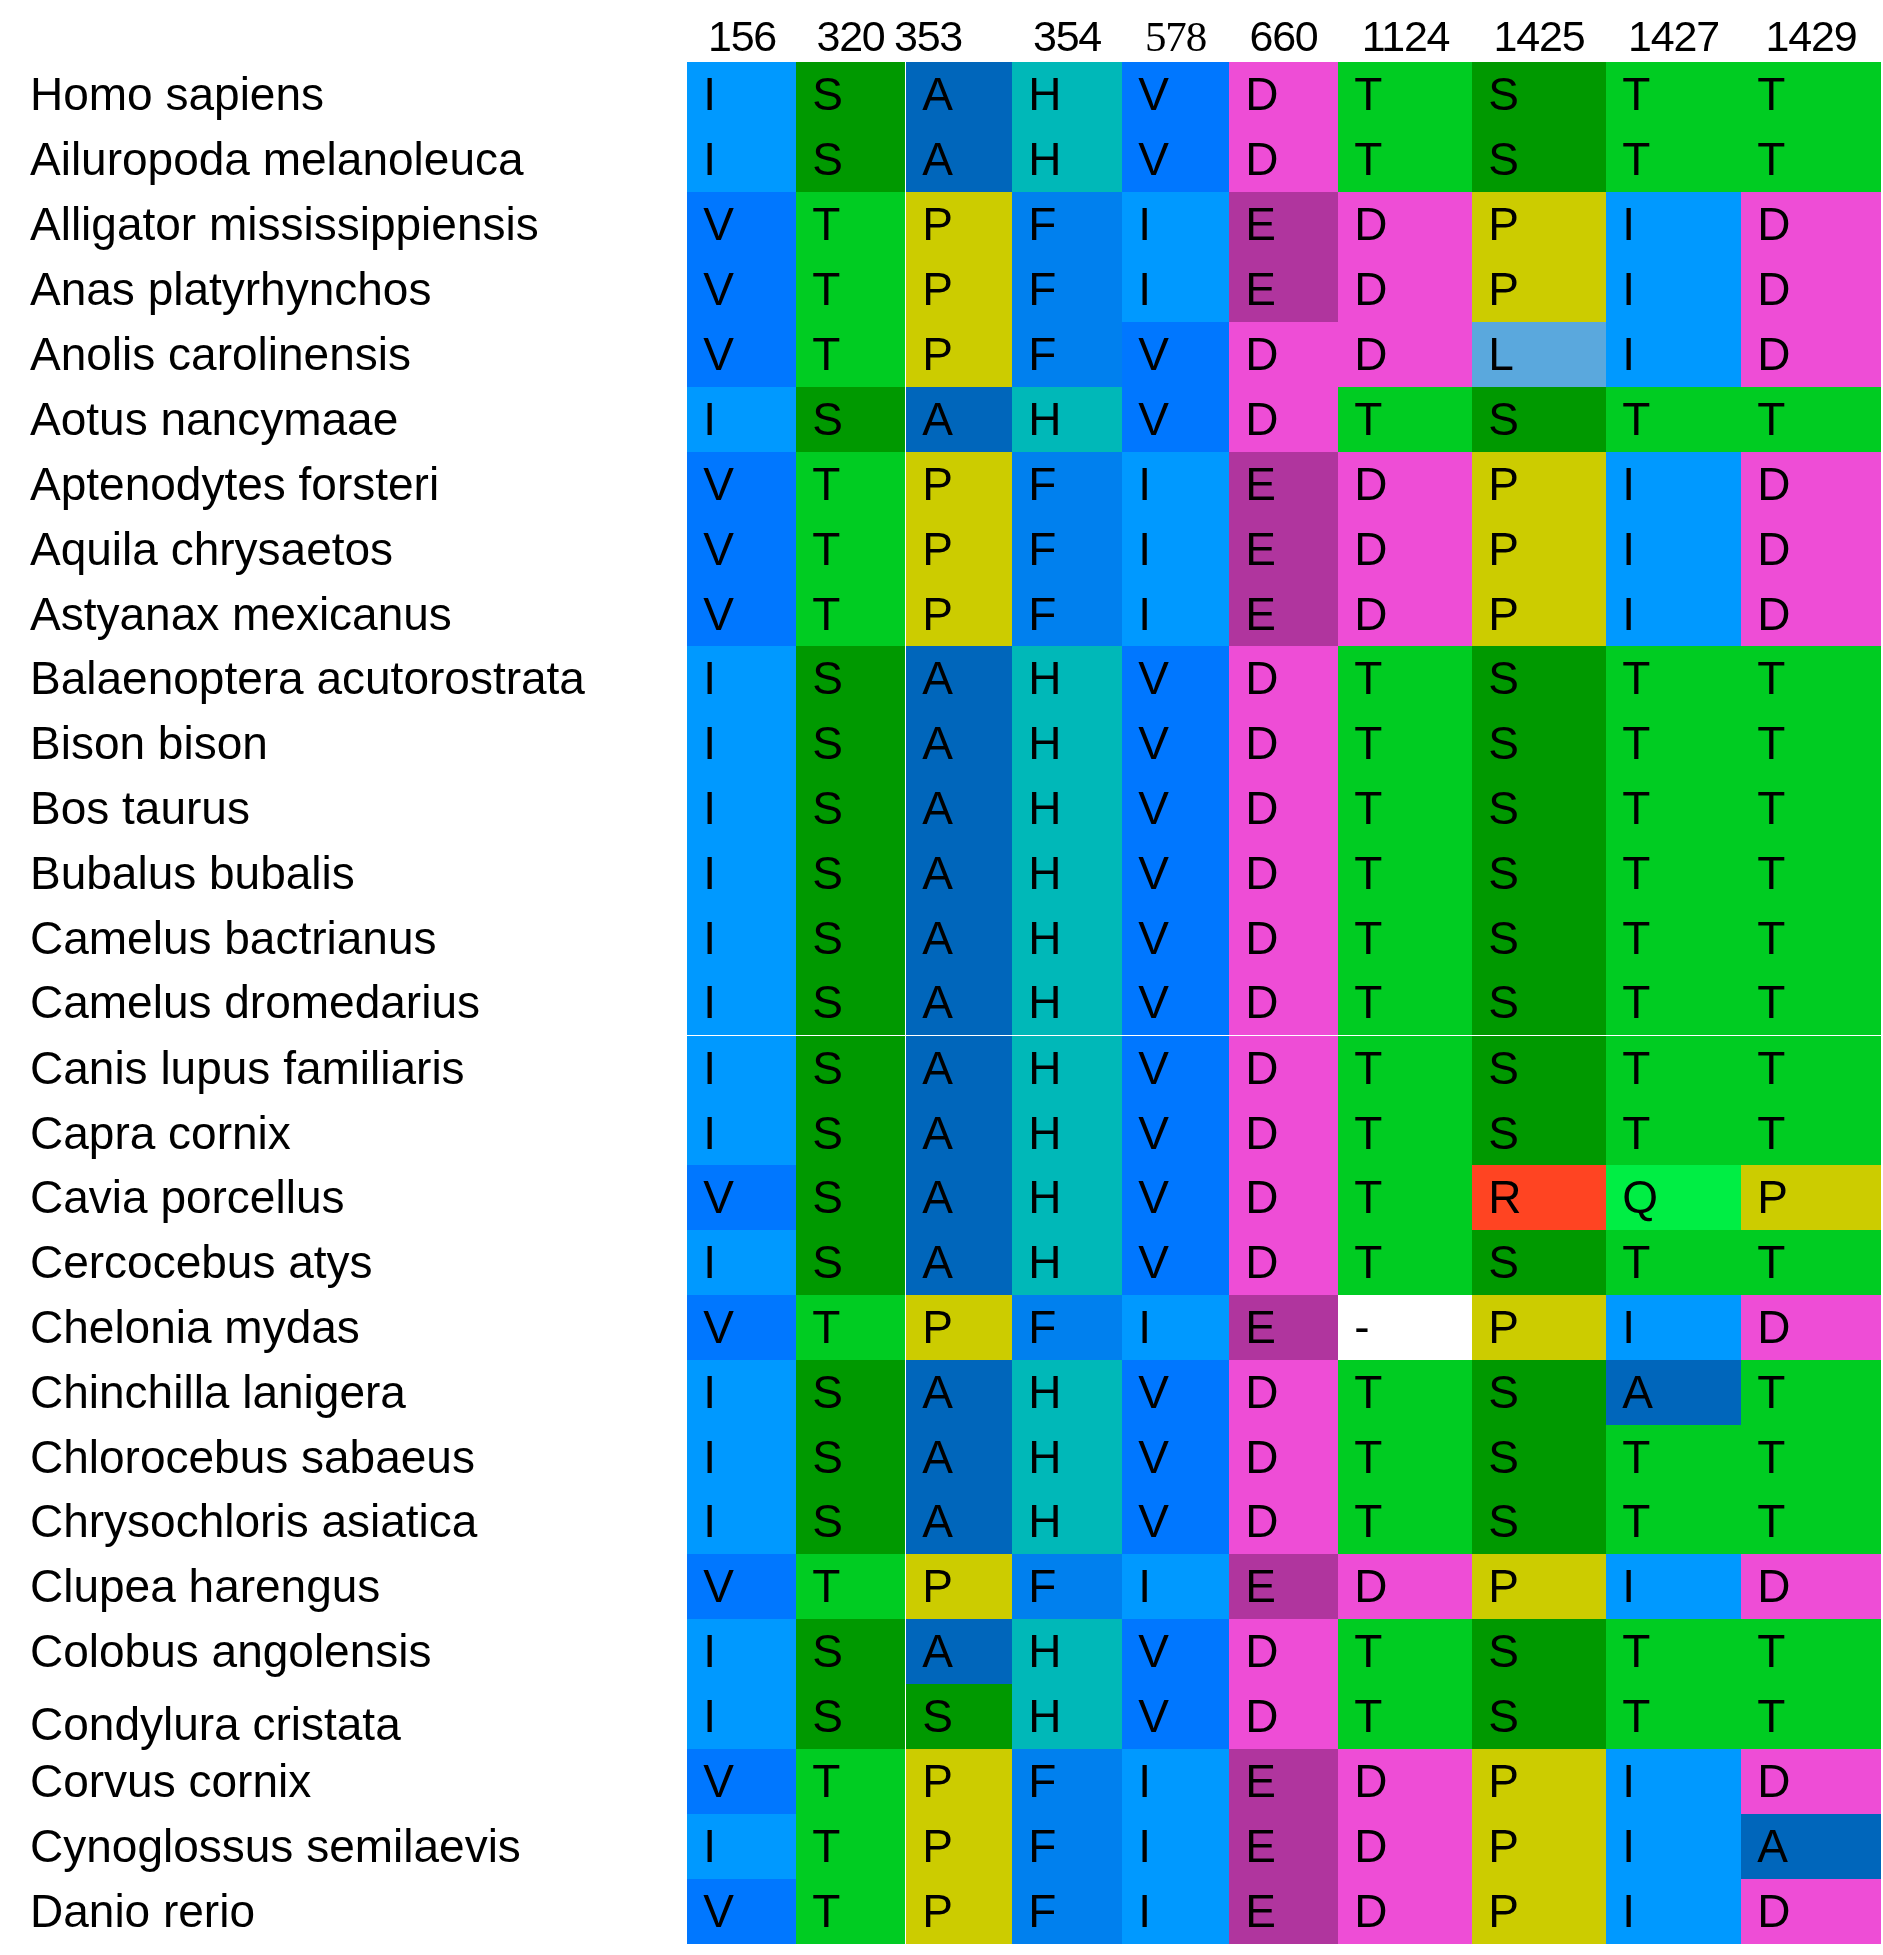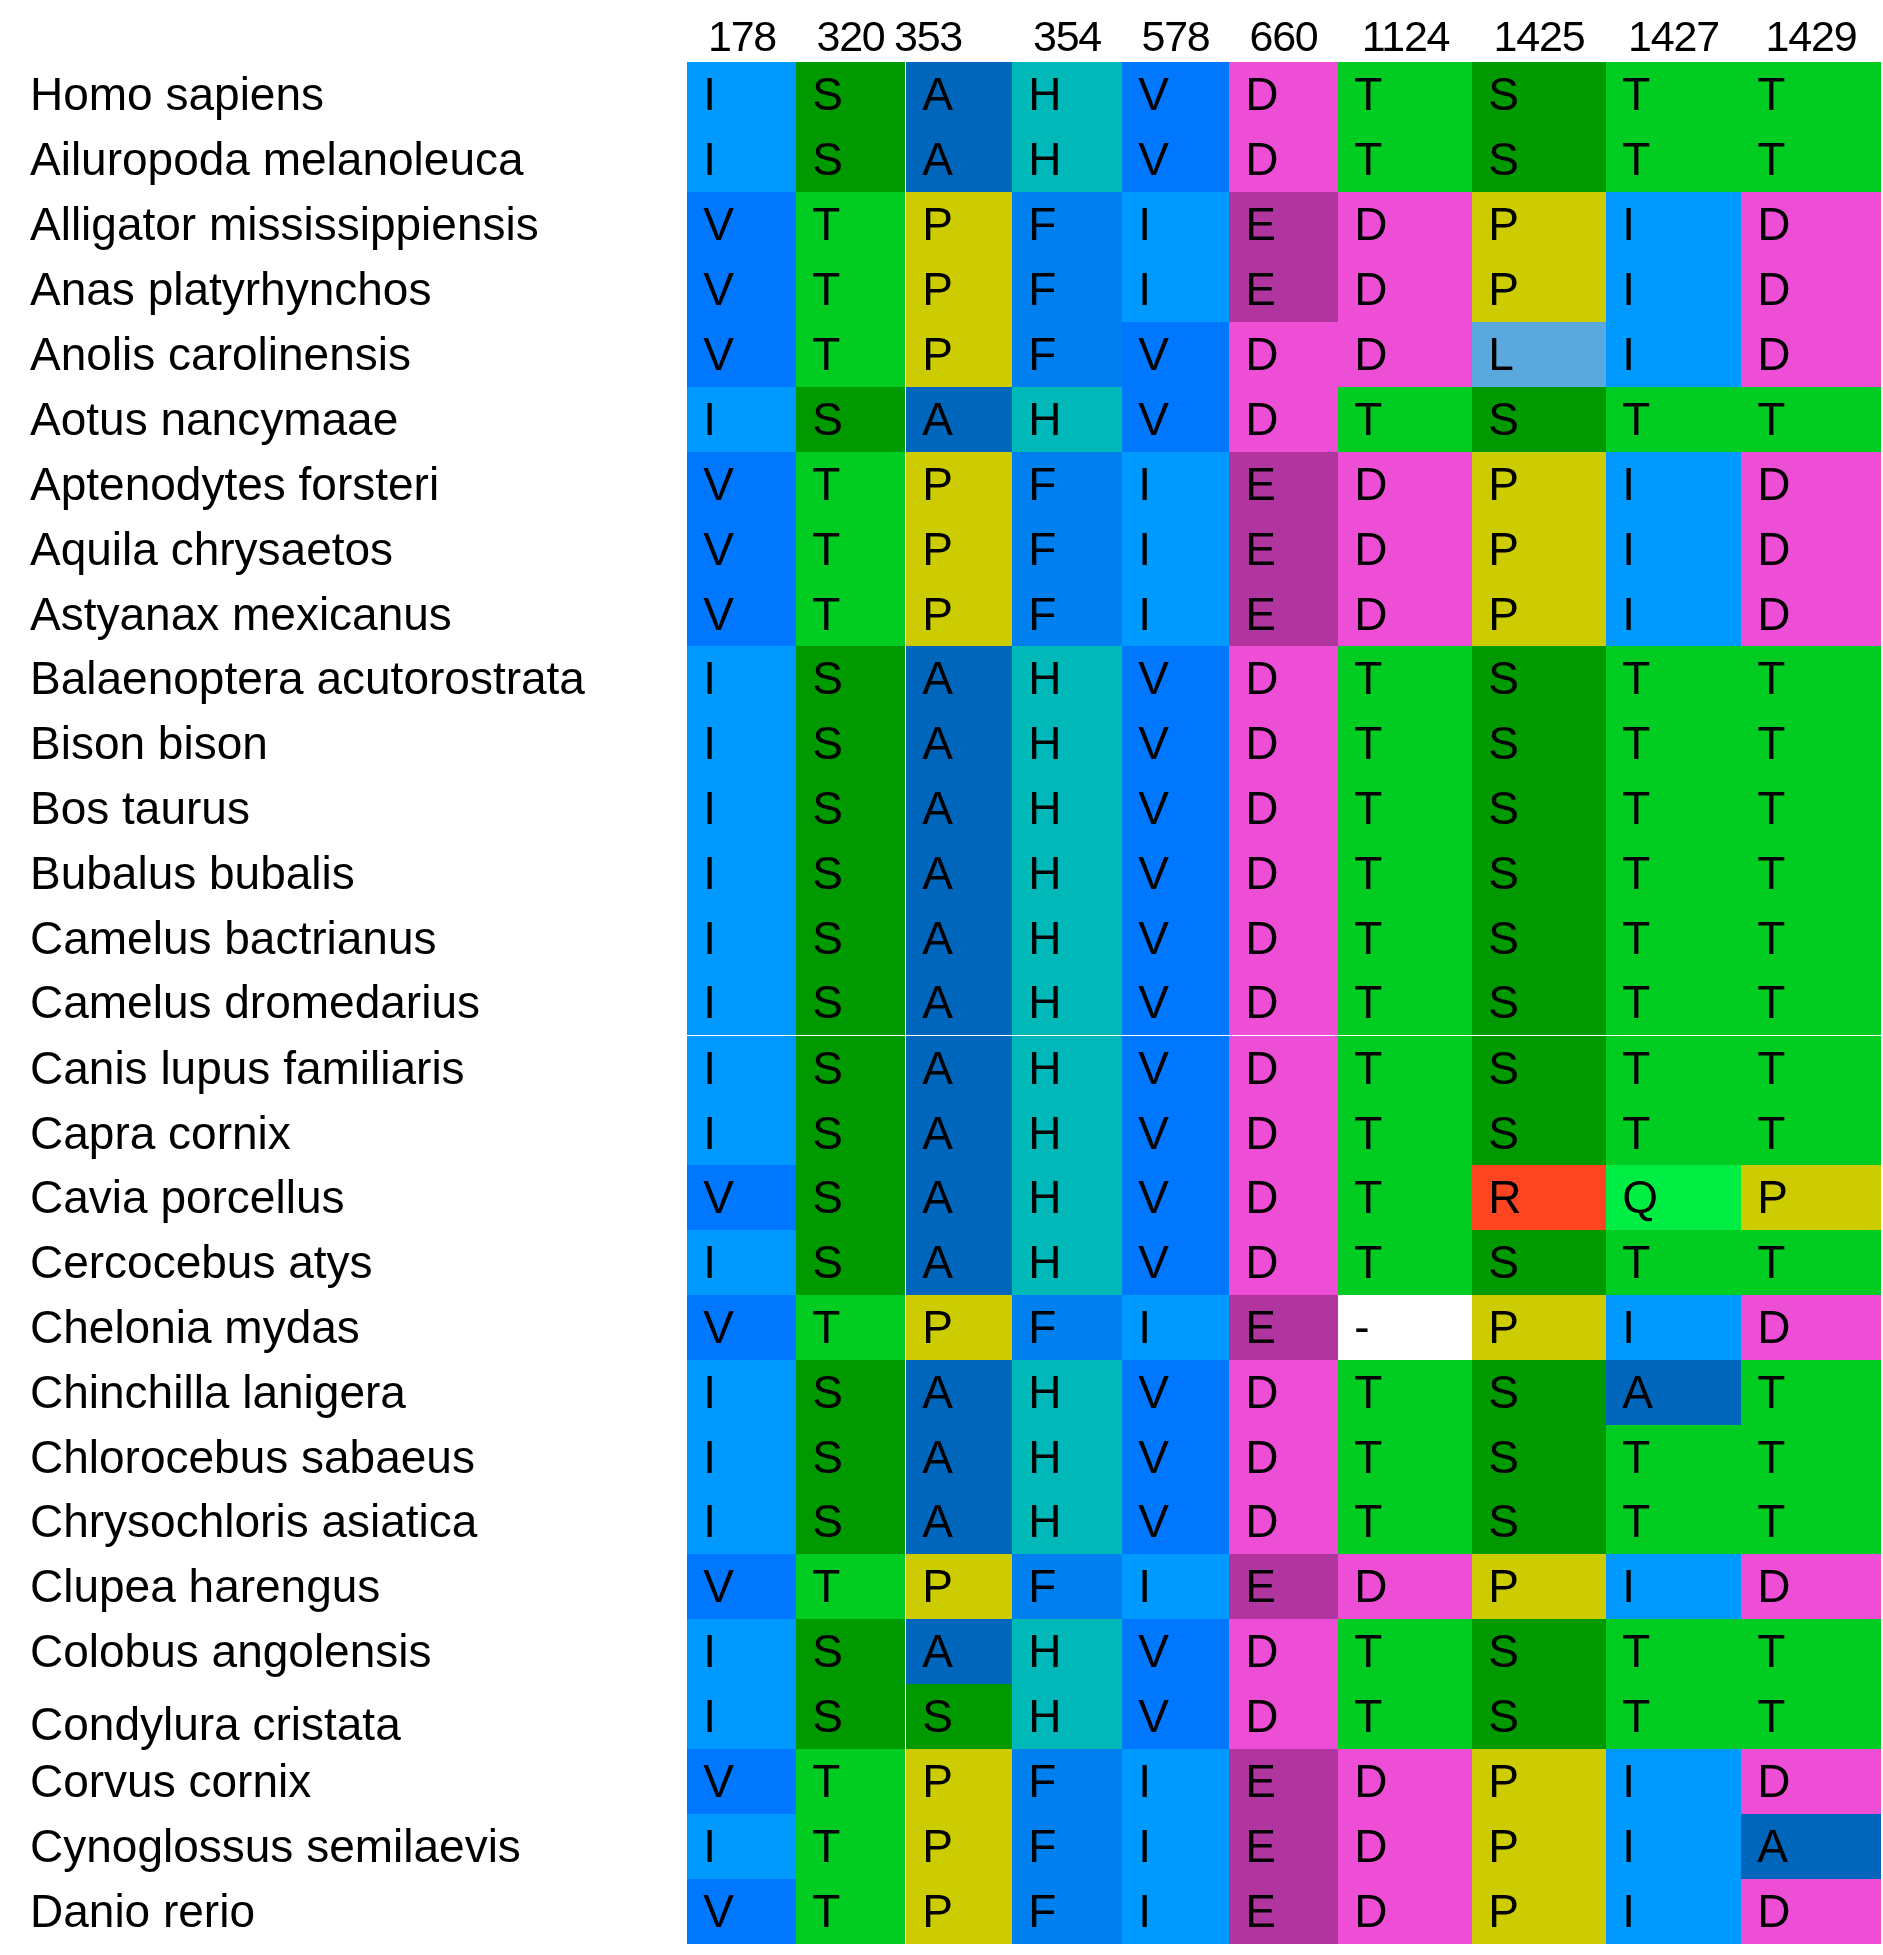--- a/index.html
+++ b/index.html
@@ -6,25 +6,25 @@
   body{width:1883px;height:1955px;position:relative;overflow:hidden;font-family:"Liberation Sans",sans-serif;}
   .hdr{position:absolute;top:8.2px;height:53px;display:flex;align-items:flex-end;justify-content:center;font-size:43px;color:#000;letter-spacing:-1.2px;}
   .lbl{position:absolute;left:30px;height:65px;line-height:65px;font-size:46px;color:#000;white-space:nowrap;}
   .cell{position:absolute;height:65px;box-sizing:border-box;font-size:46px;color:#000;line-height:65px;padding-left:16.3px;}
 </style>
 </head>
 <body>
 
 <div id="alignment">
   <div id="header-row">
-      <div class="hdr" style="left: 687px; width: 110px;">178</div>
+      <div class="hdr" style="left: 687px; width: 110px;">156</div>
       <div class="hdr" style="left: 796px; width: 109px;">320</div>
       <div class="hdr" style="left: 875px; width: 106px;">353</div>
       <div class="hdr" style="left: 1012px; width: 110px;">354</div>
-      <div class="hdr" style="left: 1122px; width: 107px;">578</div>
+      <div class="hdr" style="left: 1122px; width: 107px; font-family: Liberation Serif, serif;">578</div>
       <div class="hdr" style="left: 1229px; width: 109px;">660</div>
       <div class="hdr" style="left: 1338px; width: 135px;">1124</div>
       <div class="hdr" style="left: 1472px; width: 134px;">1425</div>
       <div class="hdr" style="left: 1606px; width: 135px;">1427</div>
       <div class="hdr" style="left: 1741px; width: 140px;">1429</div>
     </div>
   <div id="label-col">
       <div class="lbl" style="top: 62px;">Homo sapiens</div>
       <div class="lbl" style="top: 127px;">Ailuropoda melanoleuca</div>
       <div class="lbl" style="top: 192px;">Alligator mississippiensis</div>

